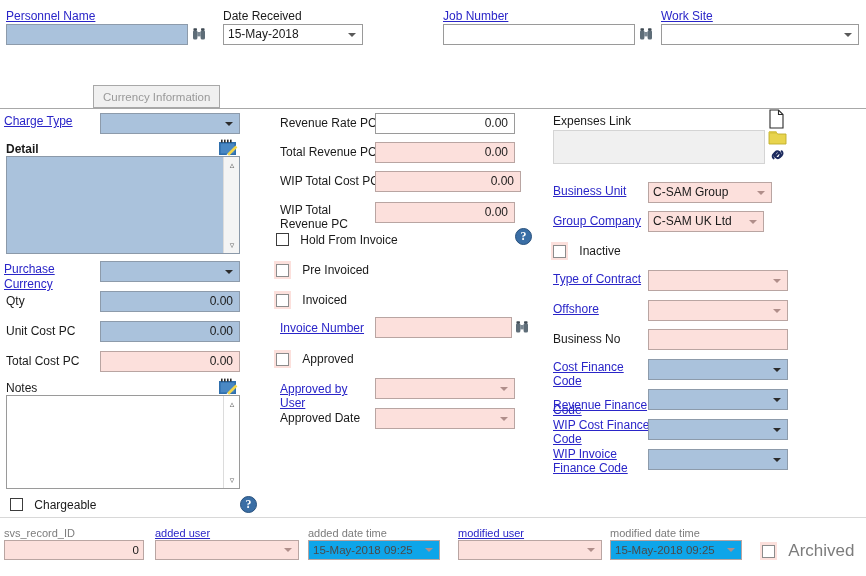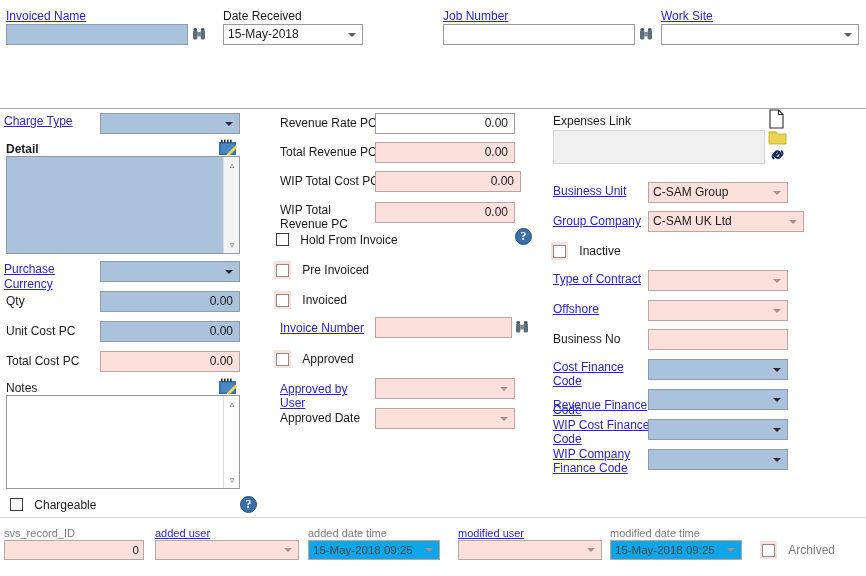--- a/index.html
+++ b/index.html
@@ -137,21 +137,21 @@
     overflow: hidden; white-space: nowrap;
   }
   .ffld.num { text-align: right; }
   .ffld.dim { background: #0ea5e9; color: #4a4a4a; }
 </style>
 </head>
 <body>
 
 <div>
 
-  <div class="lnk" style="position:absolute;left:6px;top:9px;">Invoiced Name</div>
+  <div class="lnk" style="position:absolute;left:6px;top:9px;">Personnel Name</div>
   <div class="fld blue" style="left:6px;top:24px;width:182px;"></div>
   <div class="ico" style="left:191px;top:26px;">
     <svg width="16" height="16" viewBox="0 0 16 16">
       <rect x="2" y="4" width="4.4" height="9.6" rx="1.6" fill="#5e6d78"></rect>
       <rect x="9.6" y="4" width="4.4" height="9.6" rx="1.6" fill="#5e6d78"></rect>
       <rect x="6.2" y="6" width="3.6" height="4.4" fill="#7b8893"></rect>
       <rect x="2.4" y="2.2" width="3.6" height="2.2" rx="0.8" fill="#3f4a53"></rect>
       <rect x="10" y="2.2" width="3.6" height="2.2" rx="0.8" fill="#3f4a53"></rect>
     </svg>
   </div>
@@ -169,20 +169,21 @@
       <rect x="2.4" y="2.2" width="3.6" height="2.2" rx="0.8" fill="#3f4a53"></rect>
       <rect x="10" y="2.2" width="3.6" height="2.2" rx="0.8" fill="#3f4a53"></rect>
     </svg>
   </div>
 
   <div class="lnk" style="position:absolute;left:661px;top:9px;">Work Site</div>
   <div class="fld combo" style="left:661px;top:24px;width:198px;"></div>
 </div>
 
 <div class="tabstrip">
+  <div class="tab" style="left:93px;">Currency Information</div>
 </div>
 
 <div>
 
   <div class="lnk" style="position:absolute;left:4px;top:114px;">Charge Type</div>
   <div class="fld blue combo bl" style="left:100px;top:113px;width:140px;"></div>
 
   <div class="lbl" style="position:absolute;left:6px;top:142px;font-weight:bold;">Detail</div>
   <div class="ico" style="left:218px;top:139px;">
     <svg width="20" height="18" viewBox="0 0 20 18">
@@ -326,24 +327,24 @@
     <svg width="20" height="19" viewBox="0 0 20 19">
       <g fill="none" stroke="#1c2a5e" stroke-width="2" stroke-linecap="round">
         <path d="M7.2 11.6 L11.4 7.4"></path>
         <path d="M5.6 13.4 a3 3 0 0 1 0-4.3 l1.6-1.6 a3 3 0 0 1 4.3 4.3"></path>
         <path d="M13.6 6.2 a3 3 0 0 1 0 4.3 l-1.6 1.6 a3 3 0 0 1-4.3-4.3"></path>
       </g>
     </svg>
   </div>
 
   <div class="lnk" style="position:absolute;left:553px;top:184px;">Business Unit</div>
-  <div class="fld pink combo pk" style="left:648px;top:182px;width:140px;">C-SAM Group</div>
+  <div class="fld pink combo pk" style="left:648px;top:182px;width:124px;">C-SAM Group</div>
 
   <div class="lnk" style="position:absolute;left:553px;top:214px;">Group Company</div>
-  <div class="fld pink combo pk" style="left:648px;top:211px;width:156px;">C-SAM UK  Ltd</div>
+  <div class="fld pink combo pk" style="left:648px;top:211px;width:116px;">C-SAM UK  Ltd</div>
 
   <div class="cbwrap" style="left:551px;top:242px;">
     <span class="cbpad">
       <span class="cb"></span>
     </span>
     <span class="cbtxt">Inactive</span>
   </div>
 
   <div class="lnk" style="position:absolute;left:553px;top:272px;">Type of Contract</div>
   <div class="fld pink combo pk" style="left:648px;top:270px;width:140px;"></div>
@@ -359,21 +360,21 @@
   <div class="fld blue combo bl" style="left:648px;top:359px;width:140px;"></div>
 
   <div class="lnk" style="position:absolute;left:553px;top:398px;">Revenue Finance</div>
   <div class="lnk" style="position:absolute;left:553px;top:403px;">Code</div>
   <div class="fld blue combo bl" style="left:648px;top:389px;width:140px;"></div>
 
   <div class="lnk" style="position:absolute;left:553px;top:418px;">WIP Cost Finance</div>
   <div class="lnk" style="position:absolute;left:553px;top:432px;">Code</div>
   <div class="fld blue combo bl" style="left:648px;top:419px;width:140px;"></div>
 
-  <div class="lnk" style="position:absolute;left:553px;top:447px;">WIP Company</div>
+  <div class="lnk" style="position:absolute;left:553px;top:447px;">WIP Invoice</div>
   <div class="lnk" style="position:absolute;left:553px;top:461px;">Finance Code</div>
   <div class="fld blue combo bl" style="left:648px;top:449px;width:140px;"></div>
 </div>
 
 <div class="footer-sep"></div>
 <div>
 
   <div class="flbl g" style="left:4px;top:527px;">svs_record_ID</div>
   <div class="ffld num" style="left:4px;top:540px;width:140px;">0</div>
 
@@ -386,15 +387,15 @@
   <div class="flbl b" style="left:458px;top:527px;">modified user</div>
   <div class="ffld combo pk" style="left:458px;top:540px;width:144px;"></div>
 
   <div class="flbl g" style="left:610px;top:527px;">modified date time</div>
   <div class="ffld combo pk dim" style="left:610px;top:540px;width:132px;">15-May-2018 09:25</div>
 
   <div class="cbwrap" style="left:760px;top:541px;">
     <span class="cbpad">
       <span class="cb"></span>
     </span>
-    <span class="cbtxt" style="color:#7c7c7c;font-size:12px;">Archived</span>
+    <span class="cbtxt" style="color:#7c7c7c;font-size:17px;">Archived</span>
   </div>
 </div>
 
 </body></html>

